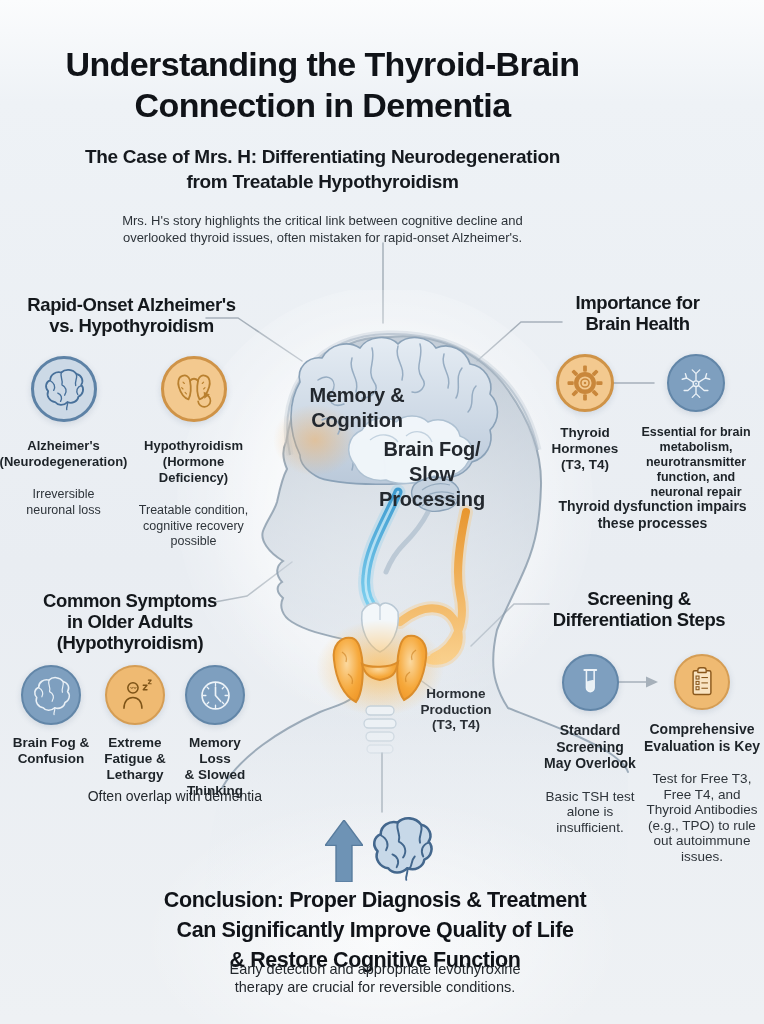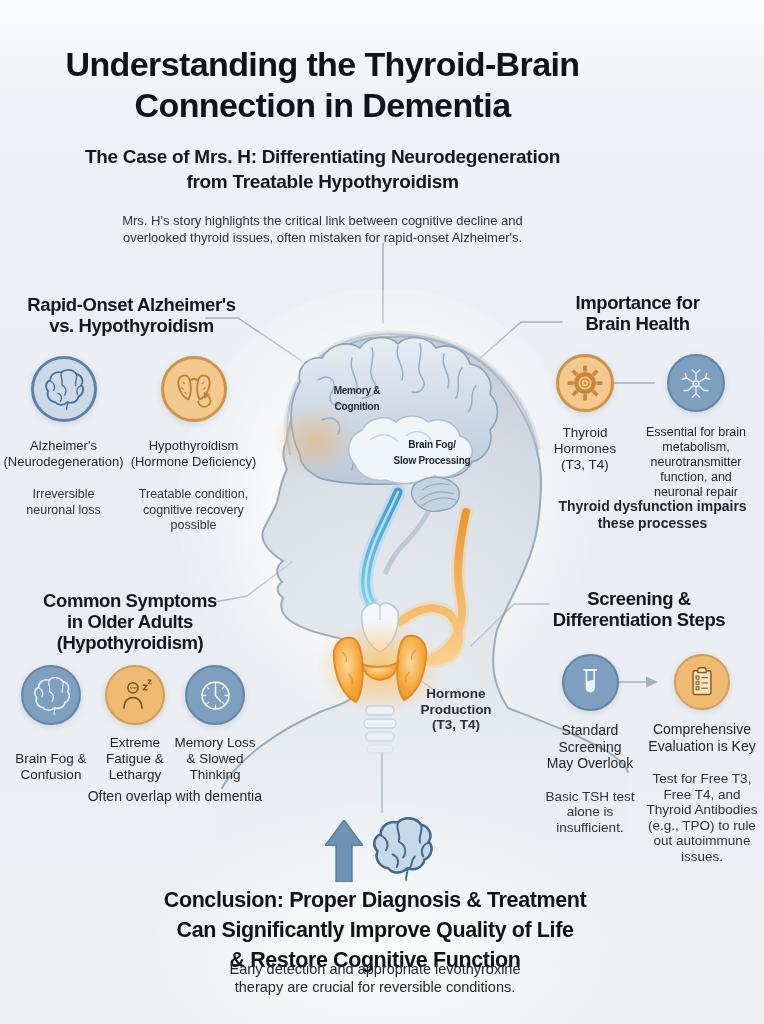--- a/index.html
+++ b/index.html
@@ -11,25 +11,25 @@
       radial-gradient(ellipse 320px 190px at 382px 940px, rgba(255,255,255,.75), rgba(255,255,255,0) 75%),
       linear-gradient(180deg,#fbfcfd 0%, #eef2f6 10%, #e9edf2 55%, #eef1f4 100%);
   }
   [data-bind]{white-space:pre-line;}
   .abs{position:absolute;box-sizing:border-box;}
   .ctr{text-align:center;}
   .title{font-size:34px;line-height:41px;font-weight:bold;letter-spacing:-.6px;color:#101318;}
   .subtitle{font-size:19px;line-height:25px;font-weight:bold;letter-spacing:-.3px;color:#15191e;}
   .intro{font-size:13px;line-height:17px;font-weight:normal;color:#2d3339;}
   .sec-h{font-size:18.5px;line-height:21px;font-weight:bold;letter-spacing:-.4px;color:#14181c;}
-  .item-label{font-size:13px;line-height:16px;font-weight:normal;color:#1d2328;}
+  .item-label{font-size:13px;line-height:16px;font-weight:bold;color:#1d2328;}
   .item-desc{font-size:12.5px;line-height:15.5px;font-weight:normal;color:#2e343a;margin-top:17px;}
   .note-b{font-size:14px;line-height:16.5px;font-weight:bold;color:#1d2328;}
   .note-r{font-size:14px;line-height:17px;font-weight:normal;color:#23282d;}
-  .fig-label{font-size:10px;line-height:16px;font-weight:bold;letter-spacing:-.2px;color:#23282e;text-align:center;}
+  .fig-label{font-size:20px;line-height:25px;font-weight:bold;letter-spacing:-.2px;color:#23282e;text-align:center;}
   .fig-label-sm{font-size:13.5px;line-height:15.5px;font-weight:bold;color:#2a2f35;text-align:center;}
   .concl-h{font-size:21.5px;line-height:30px;font-weight:bold;letter-spacing:-.4px;color:#101318;}
   .concl-note{font-size:14.5px;line-height:18px;font-weight:normal;color:#23282d;}
   .row{display:flex;justify-content:center;}
   .col{display:flex;flex-direction:column;align-items:center;}
   .circle{border-radius:50%;display:flex;align-items:center;justify-content:center;box-sizing:border-box;
           box-shadow:0 2px 6px rgba(60,90,120,.16);flex:none;}
   .c-blue-light{background:var(--blue-light);border:3px solid var(--blue-border);}
   .c-orange-light{background:var(--orange-light);border:3px solid var(--orange-border);}
   .c-blue-solid{background:var(--blue-solid);border:2px solid #6286a8;}
@@ -276,21 +276,21 @@
   <div class="abs row" style="left:6px;top:665px;width:250px;">
     <div class="col" style="width:90px;">
       <div class="circle c-blue-solid d60">
         <svg width="41" height="41" viewBox="0 0 64 64">
           <g fill="none" stroke="#e9f0f6" stroke-width="2.4" stroke-linecap="round" stroke-linejoin="round">
             <path d="M19 51 C11 50 6 42 9 35 C4 30 5 22 12 19 C12 11 20 6 28 8 C34 2 45 3 50 10 C58 12 61 20 57 26 C62 31 60 40 53 43 C52 50 44 54 37 51 C31 57 23 56 19 51 Z"></path>
             <path stroke-width="1.9" d="M28 8 C26 15 31 19 29 25 M50 10 C52 17 47 21 49 27 M12 20 C18 23 20 29 17 34 M29 26 C35 29 37 35 33 41 M37 51 C38 56 35 58 36 62"></path>
           </g>
         </svg>
       </div>
-      <div class="item-label ctr" style="margin-top:26px;font-size:13.5px;" data-bind="sections.symptoms.items.0.label">Brain Fog &amp;
+      <div class="item-label ctr" style="margin-top:10px;font-size:13.5px;" data-bind="sections.symptoms.items.0.label">Brain Fog &amp;
 Confusion</div>
     </div>
     <div class="col" style="width:78px;">
       <div class="circle c-orange-solid d60">
         <svg width="41" height="41" viewBox="0 0 64 64">
           <g fill="none" stroke="#7d5317" stroke-width="2.4" stroke-linecap="round" stroke-linejoin="round">
             <circle cx="28" cy="20" r="8"></circle>
             <path stroke-width="1.5" d="M24.5 20 q1.8 1.8 3.5 0 M29.5 20 q1.8 1.8 3.5 0"></path>
             <path d="M14 52 C14 41 20 35 28 35 C36 35 42 41 42 52"></path>
             <path stroke-width="2" d="M44 16 h6 l-6 7 h6"></path>

